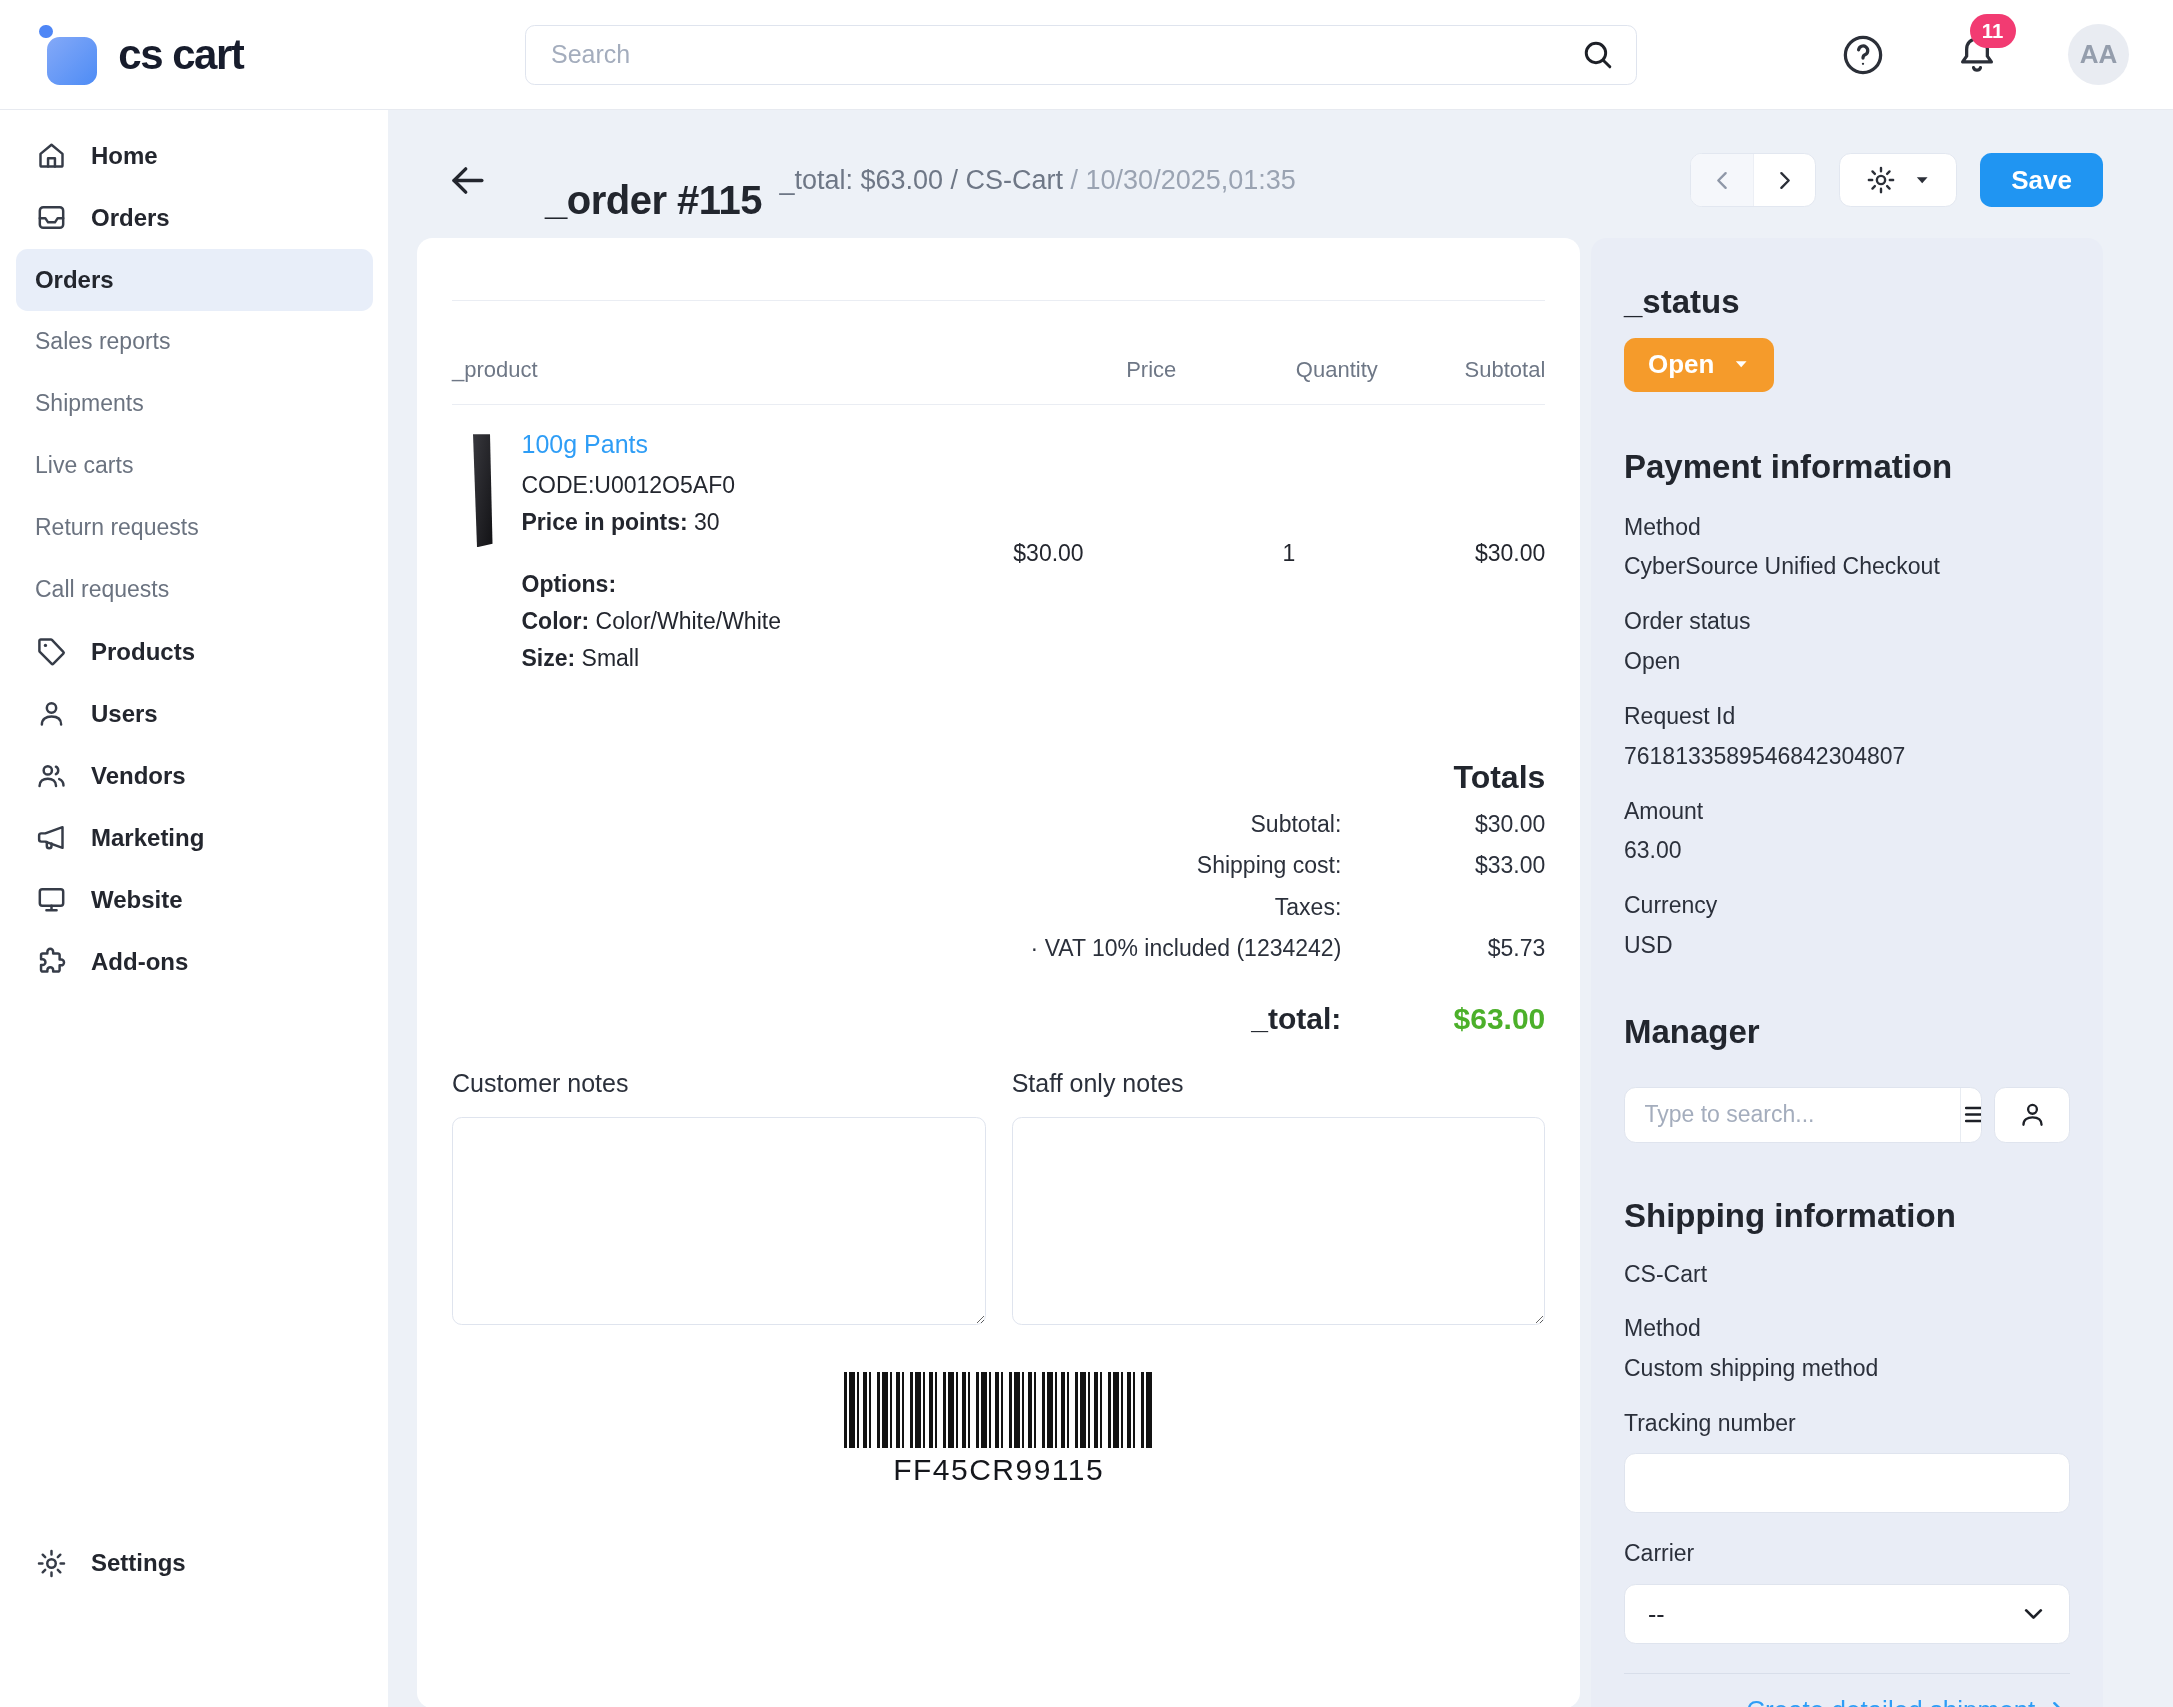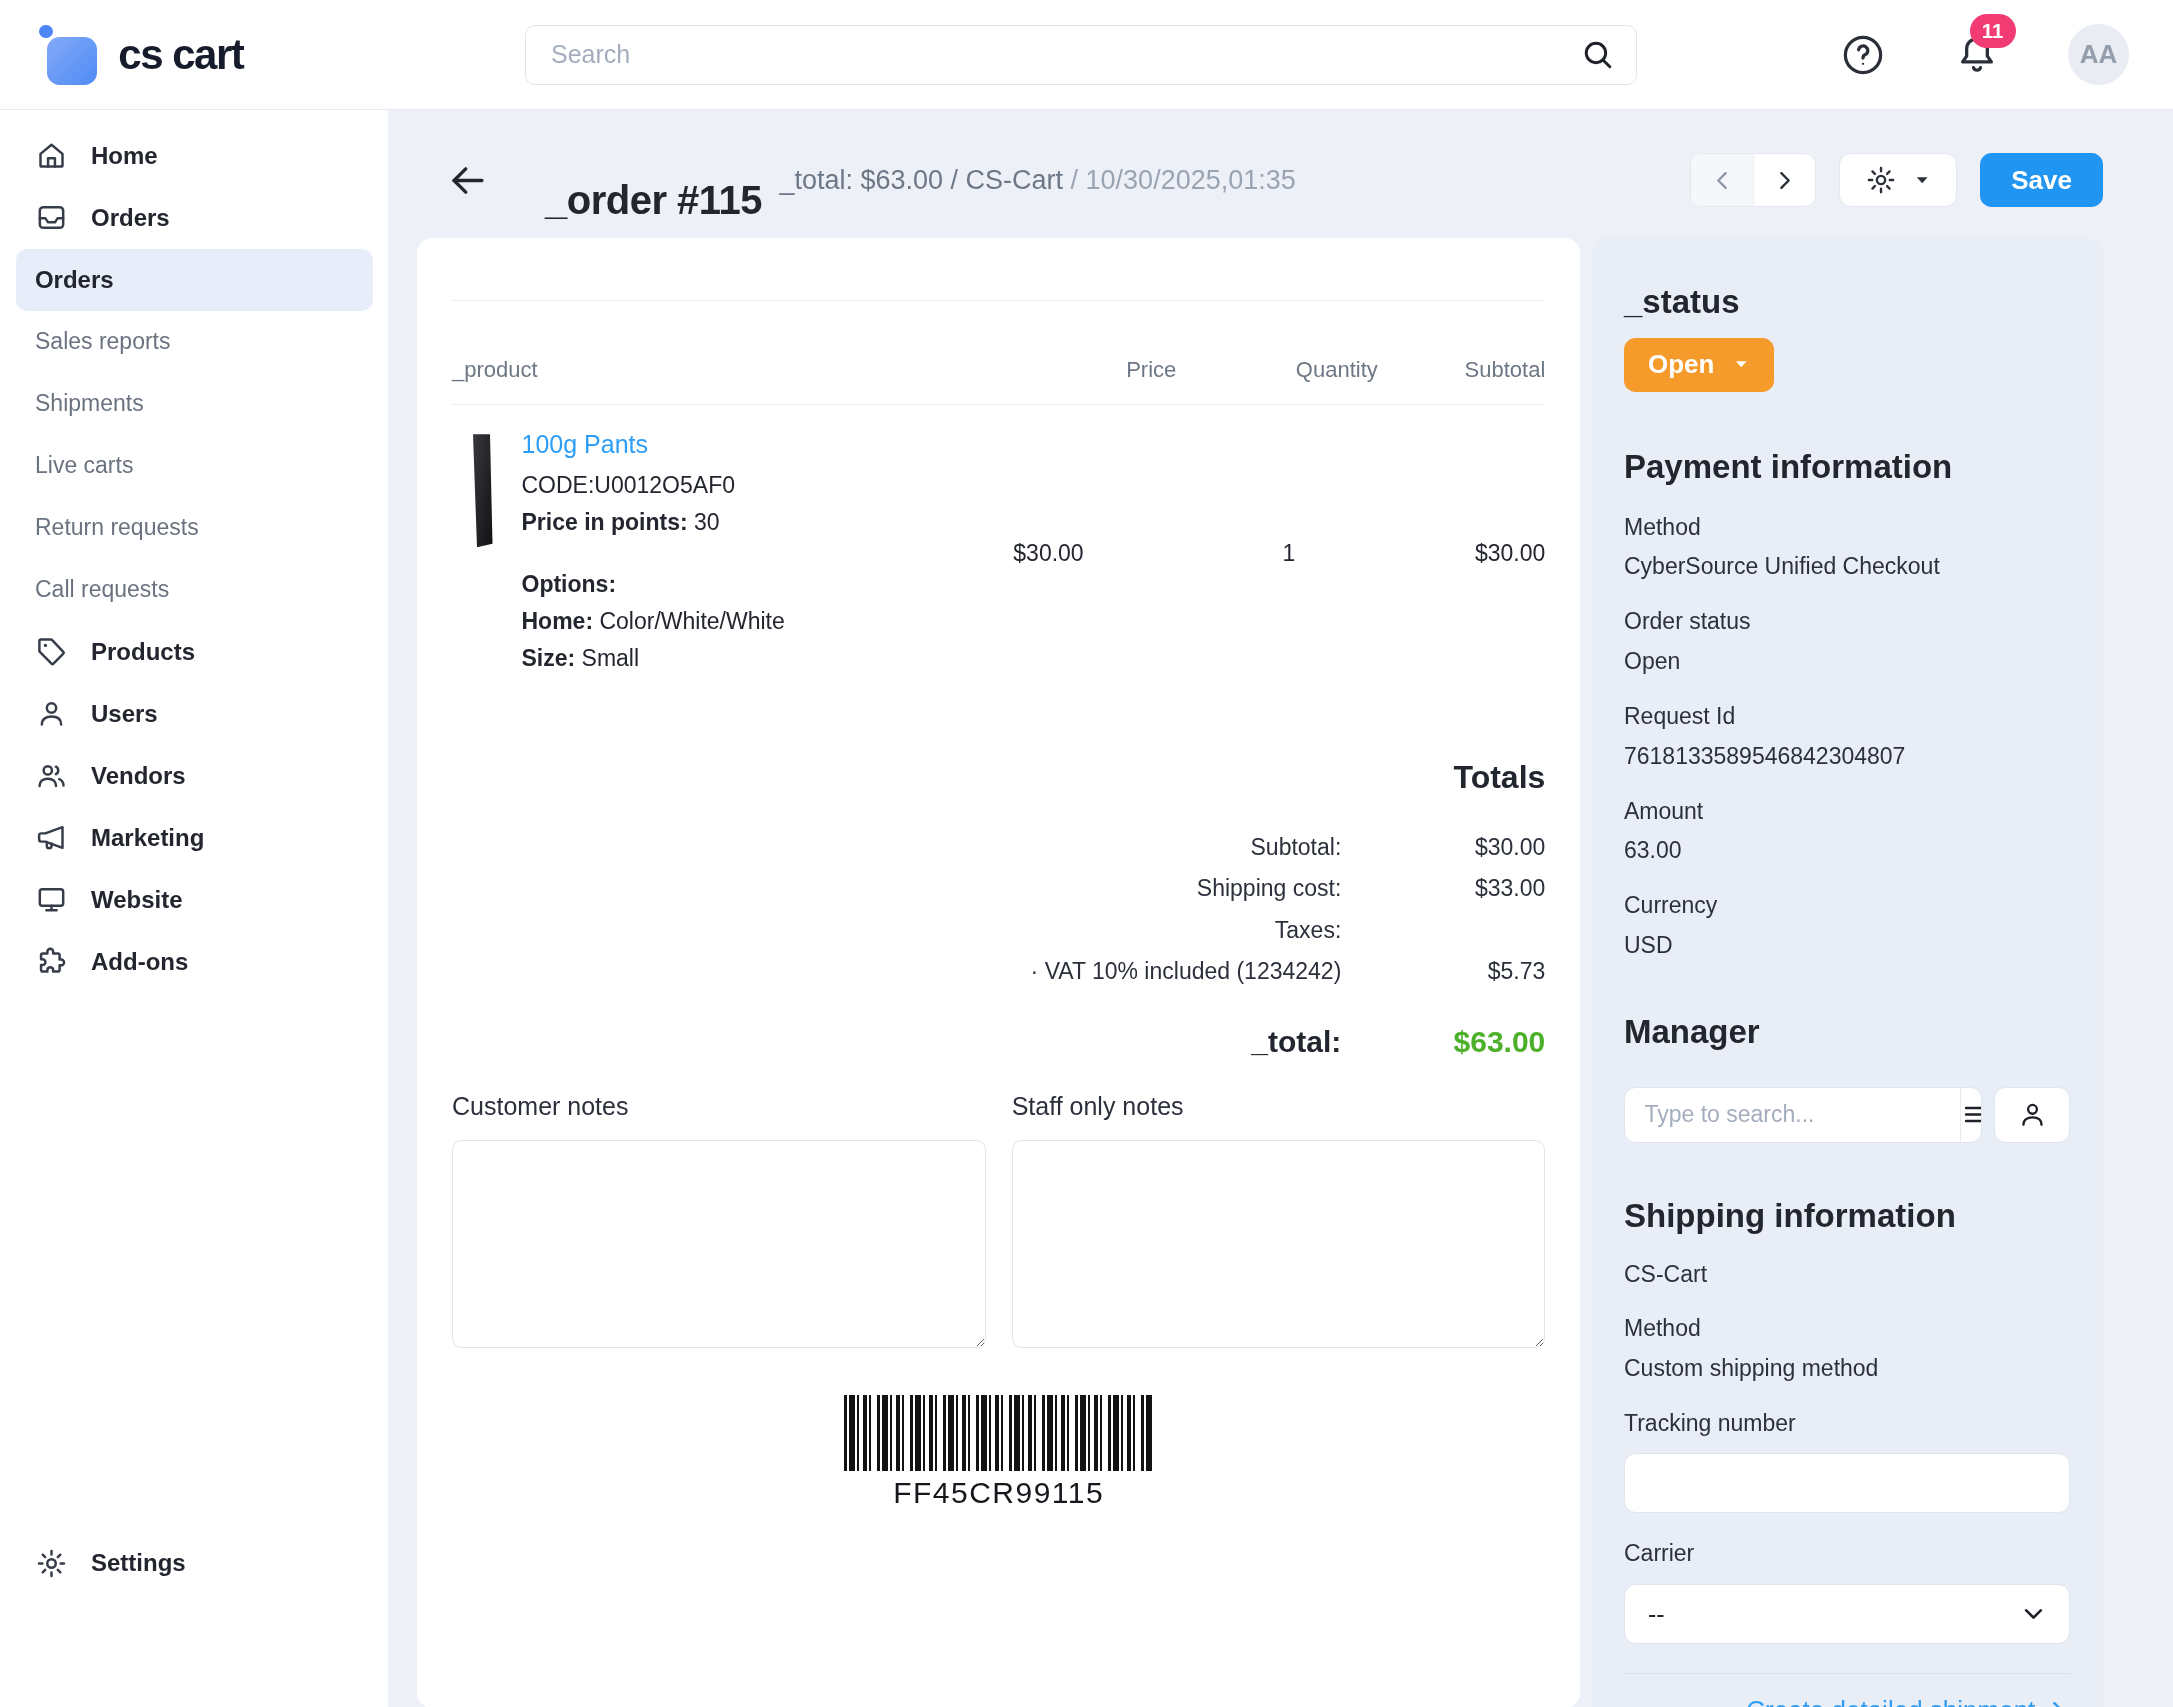--- a/index.html
+++ b/index.html
@@ -68,21 +68,21 @@
   .col-sub { text-align:right; }
   .prod-row { display:grid; grid-template-columns:1fr 116px 165px 155px; align-items:center; padding-top:25px; font-size:23px;gap:48px; }
   .prod-cell { display:flex; gap:29px; }
   .pants { width:25px; height:113px; margin-left:15.5px; margin-top:3.9px; flex-shrink:0; background:linear-gradient(100deg,#3c3c42,#121215); clip-path:polygon(22% 0,90% 0,100% 97%,38% 100%); }
   .prod-info { font-size:23px; line-height:37px; color:#23262e; }
   .prod-name { color:#2e9df6; font-size:25px; line-height:29px; margin-bottom:7.8px; cursor:pointer; }
   .prod-opts { margin-top:25px; }
 
   
   .totals { margin-top:82px; display:grid; grid-template-columns:1fr 204px; row-gap:14.6px; font-size:23px; color:#2b303b; }
-  .t-head { grid-column:2; text-align:right; font-size:32px; font-weight:700; color:#22262e; margin-bottom:23px; }
+  .t-head { grid-column:2; text-align:right; font-size:32px; font-weight:700; color:#22262e; }
   .t-label { text-align:right; }
   .t-value { text-align:right; }
   .t-total-label { text-align:right; font-size:30px; font-weight:700; margin-top:25px; color:#22262e; }
   .t-total-value { text-align:right; font-size:30px; font-weight:700; margin-top:25px; color:#4cb02a; }
 
   
   .notes { margin-top:33px; display:grid; grid-template-columns:1fr 1fr; column-gap:26px; }
   .note-label { font-size:25px; color:#2b303b; }
   .note-box { margin-top:19.4px; width:100%; height:208px; border:1.5px solid #dfe4ee; border-radius:9.7px; background:#fff; resize:both; outline:none; font:inherit; padding:13.6px 17.5px; }
 
@@ -286,21 +286,21 @@
         </div>
 
         <div class="prod-row">
           <div class="prod-cell">
             <span class="pants"></span>
             <div class="prod-info">
               <div class="prod-name">100g Pants</div>
               <div><span>CODE:U0012O5AF0</span></div>
               <div><b>Price in points:</b> <span>30</span></div>
               <div class="prod-opts"><b>Options:</b></div>
-              <div><b>Home:</b> <span>Color/White/White</span></div>
+              <div><b>Color:</b> <span>Color/White/White</span></div>
               <div><b>Size:</b> <span>Small</span></div>
             </div>
           </div>
           <div class="col-price">$30.00</div>
           <div class="col-qty">1</div>
           <div class="col-sub">$30.00</div>
         </div>
 
         <div class="totals">
           <div class="t-head">Totals</div>

